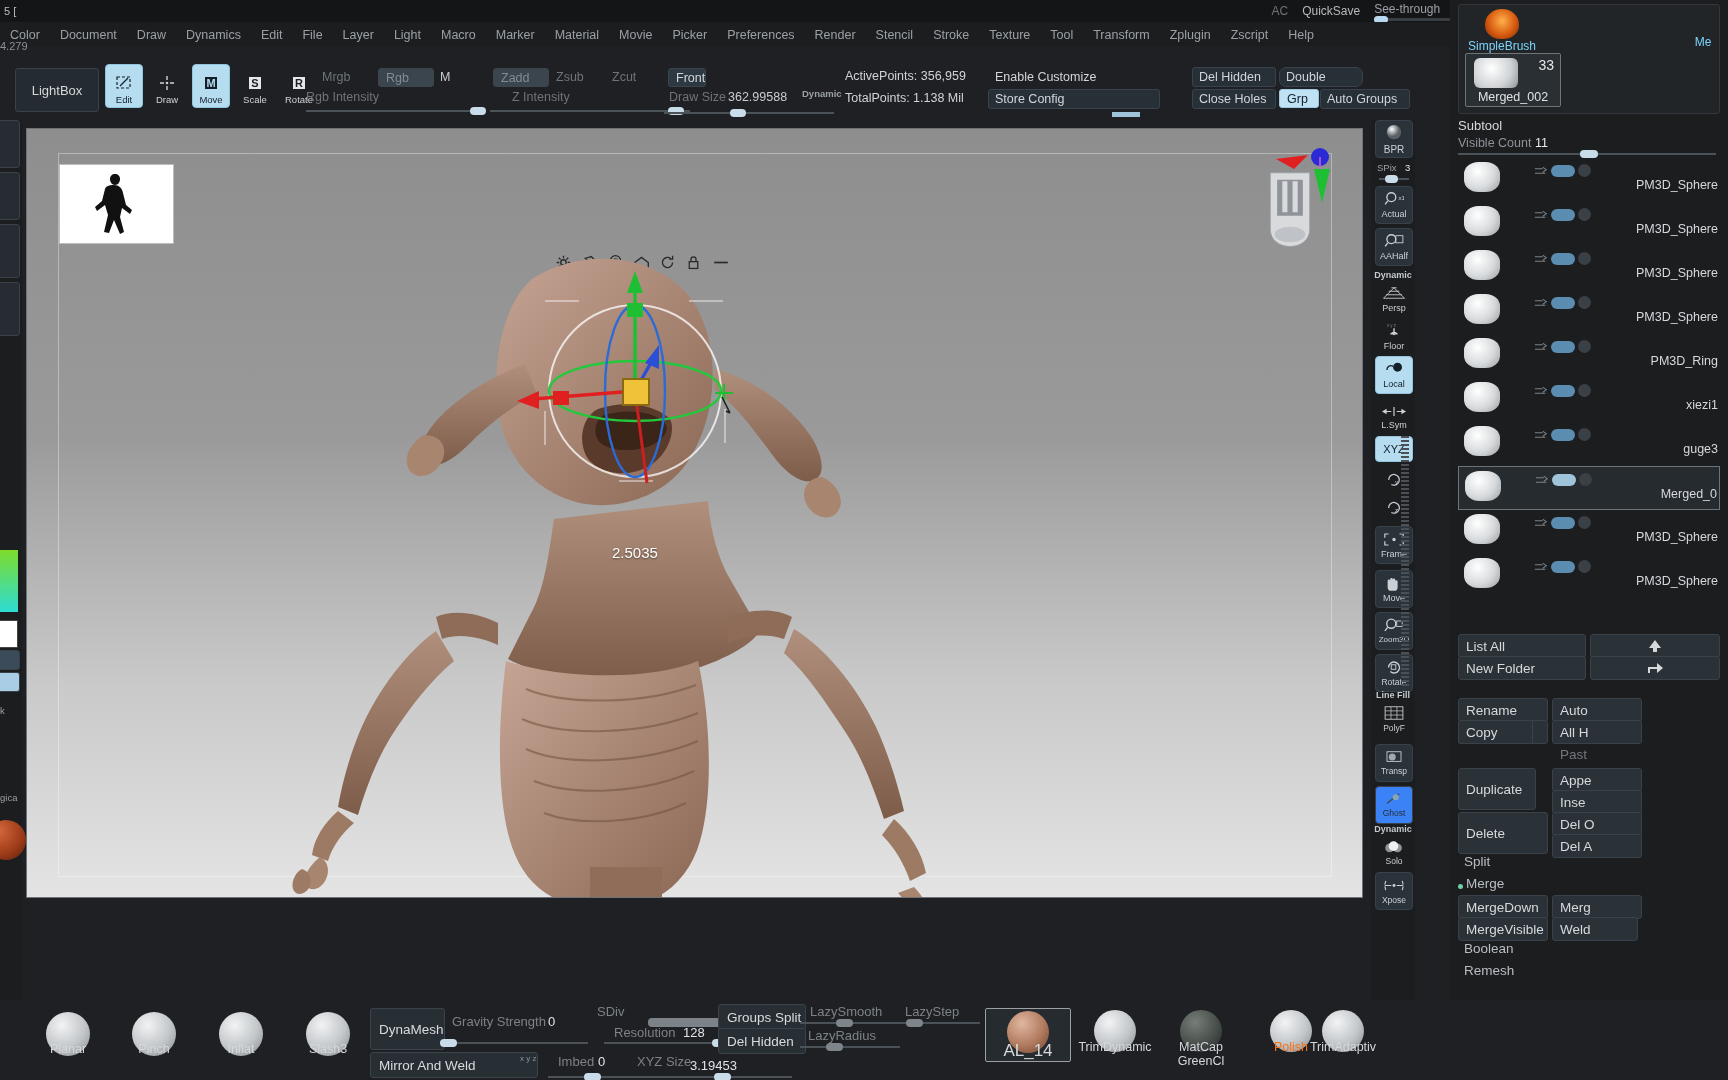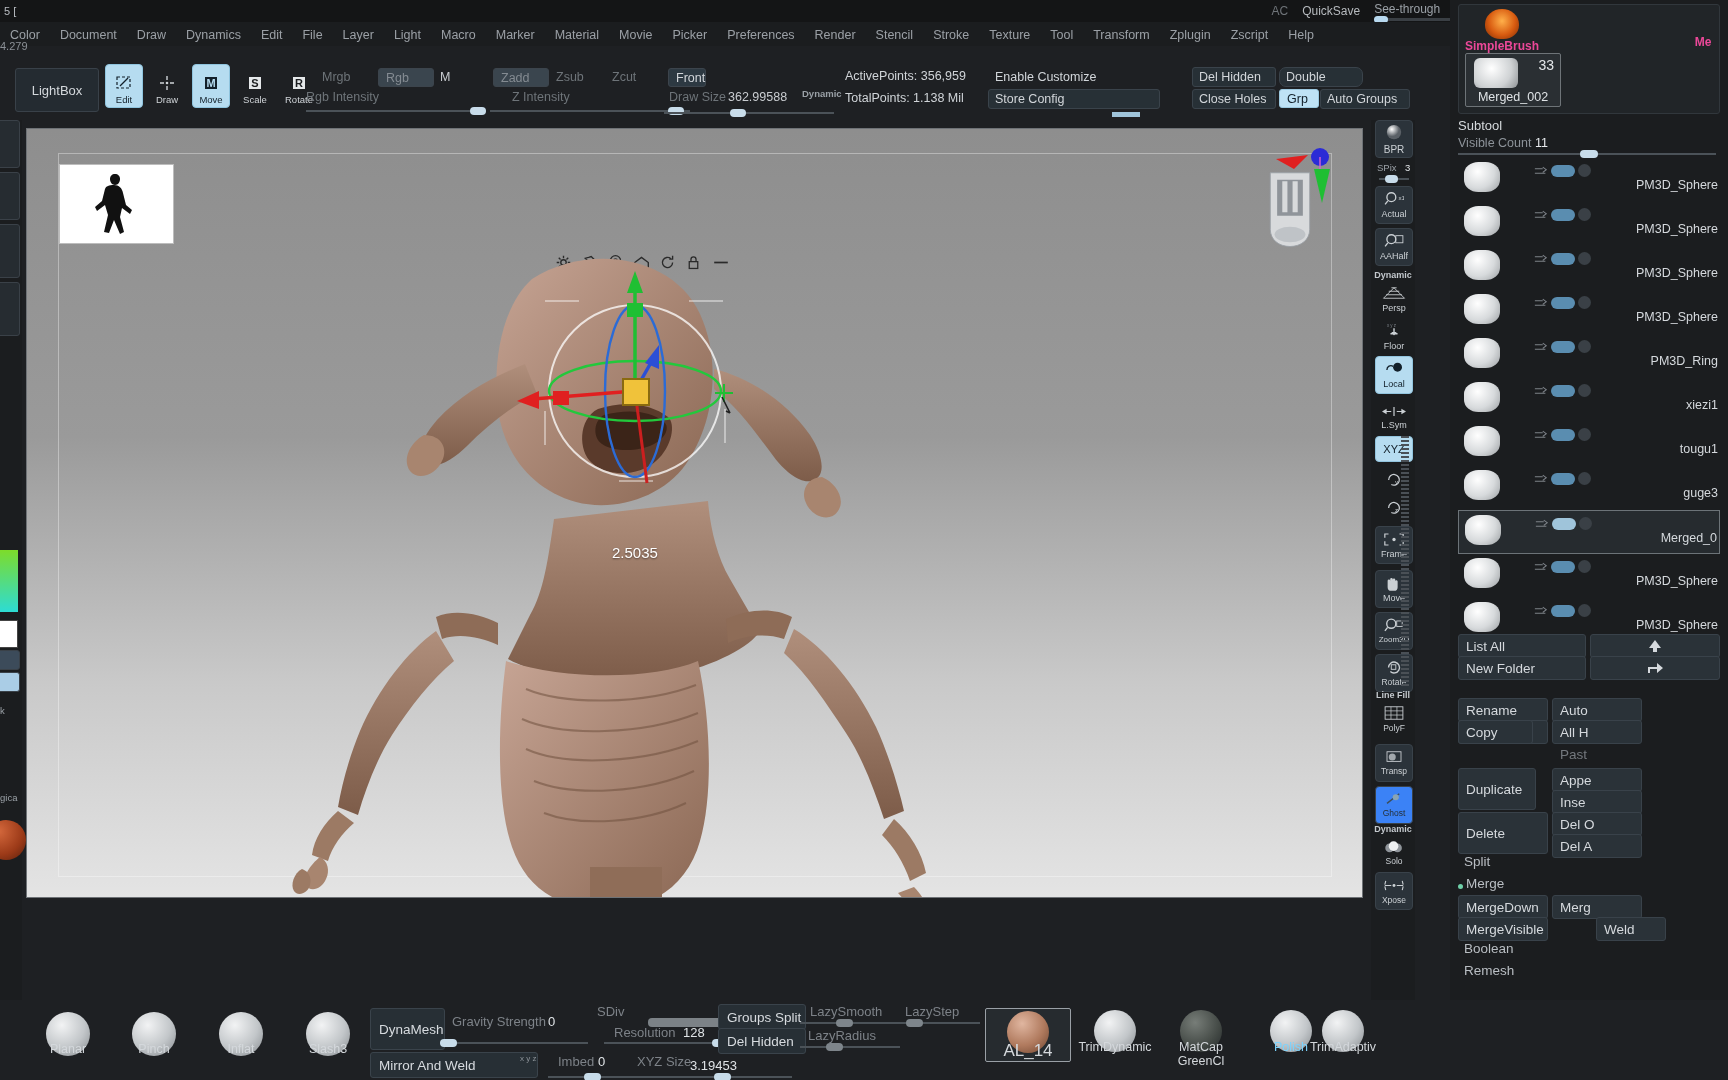--- a/index.html
+++ b/index.html
@@ -92,21 +92,21 @@
   .rail-btn.flat { background:transparent; border:1px solid transparent; }
   .rail-lbl { position:absolute; left:0; width:44px; text-align:center; font-size:9.5px; color:#9aa0a6; }
   .rail-slider { position:absolute; left:8px; width:30px; height:2px; background:#4b5258; }
   .rail-slider .k { position:absolute; top:-3px; width:13px; height:8px; background:#c8dcea; border-radius:4px; }
 
   
   .rpanel { position:absolute; left:1450px; top:0; width:278px; height:1080px; background:#1b1d1f; }
   .brushcard { position:absolute; left:8px; top:4px; width:262px; height:110px;
     background:#212528; border:1px solid #31373c; border-radius:3px; }
   .brush-hd { display:flex; }
-  .brush-cell { width:86px; text-align:center; font-size:12px; color:#ec4899; padding-top:2px;font-weight:bold; }
+  .brush-cell { width:86px; text-align:center; font-size:12px; color:#7dd3fc; padding-top:2px; }
   .brush-orb { width:34px; height:30px; margin:2px auto 0;
     background:radial-gradient(ellipse at 50% 40%, #ffb04a, #d85b10 55%, #7a2a05);
     border-radius:50% 50% 45% 45%; }
   .tool-tile { position:absolute; left:6px; top:48px; width:96px; height:54px;
     background:#2a2f33; border:1px solid #6e7478; border-radius:2px; }
   .tool-thumb { position:absolute; left:8px; top:4px; width:44px; height:30px; border-radius:6px;
     background:radial-gradient(circle at 40% 35%, #fff, #cfd2d4 60%, #8e9295); }
   .tool-num { position:absolute; right:6px; top:3px; font-size:14px; color:#e4e7ea; }
   .tool-name { position:absolute; left:0; bottom:2px; width:100%; text-align:center;
     font-size:12.5px; color:#dfe3e6; }
@@ -703,31 +703,20 @@
         </div>
         <div class="strow">
           <div class="st-thumb"></div>
           <div class="st-eyes">
             <svg class="arrow-ic" viewBox="0 0 16 11">
               <path d="M1 3h9M10 1l4 3-4 3M1 8h12" stroke="#7d8288" stroke-width="1.2" fill="none"></path>
             </svg>
             <span class="eye-pill"></span>
             <span class="eye-dark"></span>
           </div>
-          <span class="st-name">tougu1</span>
-        </div>
-        <div class="strow">
-          <div class="st-thumb"></div>
-          <div class="st-eyes">
-            <svg class="arrow-ic" viewBox="0 0 16 11">
-              <path d="M1 3h9M10 1l4 3-4 3M1 8h12" stroke="#7d8288" stroke-width="1.2" fill="none"></path>
-            </svg>
-            <span class="eye-pill"></span>
-            <span class="eye-dark"></span>
-          </div>
           <span class="st-name">guge3</span>
         </div>
         <div class="strow sel">
           <div class="st-thumb"></div>
           <div class="st-eyes">
             <svg class="arrow-ic" viewBox="0 0 16 11">
               <path d="M1 3h9M10 1l4 3-4 3M1 8h12" stroke="#7d8288" stroke-width="1.2" fill="none"></path>
             </svg>
             <span class="eye-pill lite"></span>
             <span class="eye-dark"></span>
@@ -787,21 +776,21 @@
     <div class="rbtn" style="left:102px;top:812px;width:90px;">Del O</div>
     <div class="rbtn" style="left:102px;top:834px;width:90px;">Del A</div>
 
     <div class="rowlabel" style="left:14px;top:854px;">Split</div>
     <span class="bullet" style="left:8px;top:884px;"></span>
     <div class="rowlabel" style="left:16px;top:876px;">Merge</div>
 
     <div class="rbtn" style="left:8px;top:895px;width:90px;">MergeDown</div>
     <div class="rbtn" style="left:102px;top:895px;width:90px;">Merg</div>
     <div class="rbtn" style="left:8px;top:917px;width:90px;">MergeVisible</div>
-    <div class="rbtn" style="left:102px;top:917px;width:70px;margin-left:44px;">Weld</div>
+    <div class="rbtn" style="left:102px;top:917px;width:86px;">Weld</div>
 
     <div class="rowlabel" style="left:14px;top:941px;">Boolean</div>
     <div class="rowlabel" style="left:14px;top:963px;">Remesh</div>
   </div>
 
   <div class="bottom">
     <div id="bbrushes">
         <div class="bbrush" style="left: 32px; top: 12px;">
           <div class="bb-orb"></div>
           <div class="bb-lbl">Planar</div>
@@ -874,21 +863,21 @@
         <div class="bmat" style="left: 1072px; top: 8px;">
           <div style="width:42px;height:42px;margin:2px auto 0;border-radius:50%;background:radial-gradient(circle at 36% 30%, #f2f3f4, #c2c6c9 55%, #83888c);"></div>
           <div style="font-size:12.5px;color:#d4d8dc;margin-top:-12px;position:relative;">TrimDynamic</div>
         </div>
         <div class="bmat" style="left: 1158px; top: 8px;">
           <div style="width:42px;height:42px;margin:2px auto 0;border-radius:50%;background:radial-gradient(circle at 36% 30%, #777d78, #444a46 60%, #23282a);"></div>
           <div style="font-size:12.5px;color:#d4d8dc;margin-top:-12px;position:relative;">MatCap GreenCl</div>
         </div>
         <div class="bmat" style="left: 1248px; top: 8px;">
           <div style="width:42px;height:42px;margin:2px auto 0;border-radius:50%;background:radial-gradient(circle at 36% 30%, #f2f3f4, #c2c6c9 55%, #83888c);"></div>
-          <div style="font-size:12.5px;color:#7dd3fc;margin-top:-12px;position:relative;">Polish</div>
+          <div style="font-size:12.5px;color:#f97316;margin-top:-12px;position:relative;">Polish</div>
         </div>
         <div class="bmat" style="left: 1300px; top: 8px;">
           <div style="width:42px;height:42px;margin:2px auto 0;border-radius:50%;background:radial-gradient(circle at 36% 30%, #f2f3f4, #c2c6c9 55%, #83888c);"></div>
           <div style="font-size:12.5px;color:#d4d8dc;margin-top:-12px;position:relative;">TrimAdaptiv</div>
         </div>
       </div>
   </div>
 </div>
 
 </body></html>

